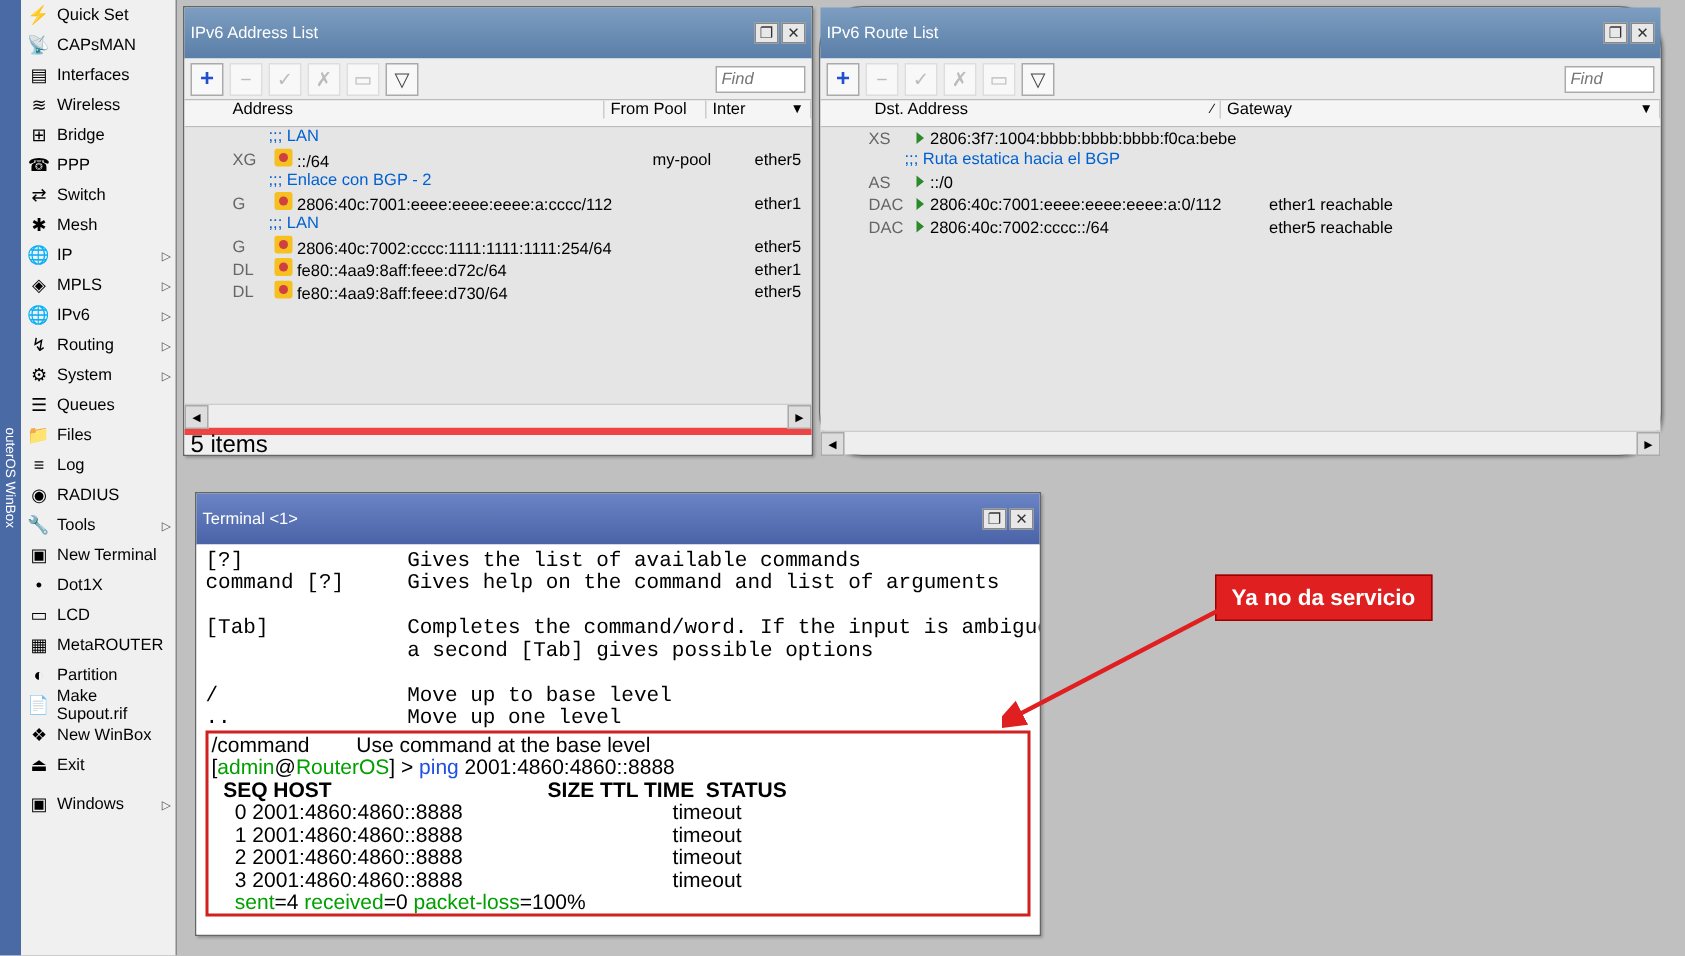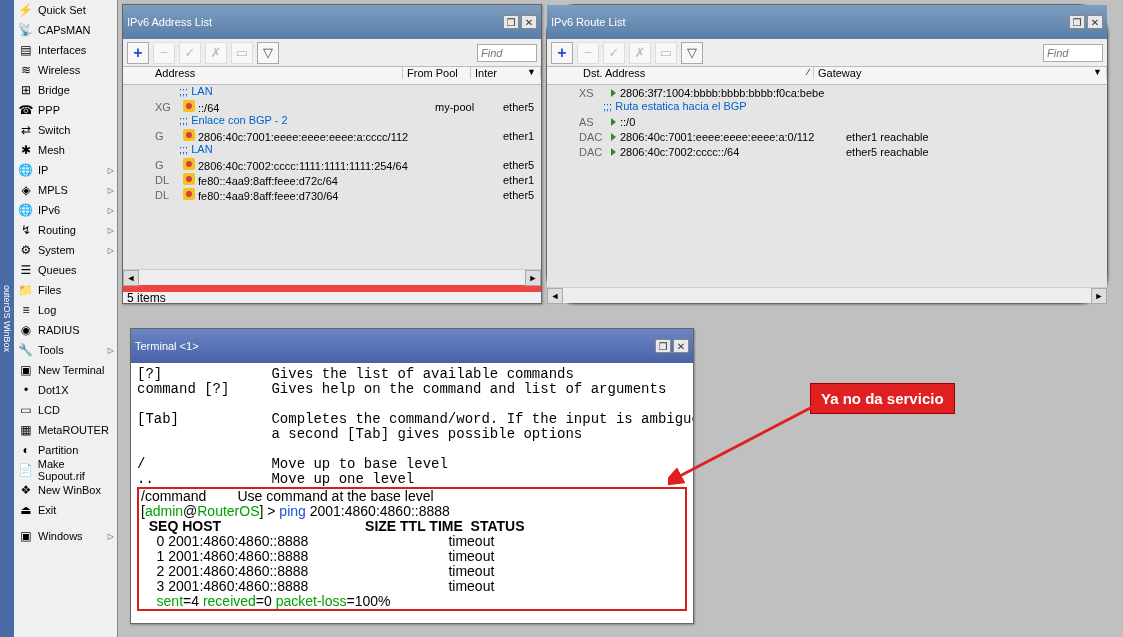--- a/index.html
+++ b/index.html
@@ -32,21 +32,21 @@
 .thead .th { border-right:1px solid #ccc; padding:0 4px; overflow:hidden; white-space:nowrap;}
 .tbody { flex:1; overflow:auto; background:#e5e5e5;padding-left:28px;}
 .tr { display:flex; height:15px; align-items:center; font-size:11px; padding:0;}
 .tr .td { padding:0 4px; overflow:hidden; white-space:nowrap;}
 .comment-row { color:#0060d0; font-size:11px; padding-left:28px; height:14px;}
 .flag-col { width:28px; padding:0 4px; color:#666;}
 .addr-icon{display:inline-block;width:12px;height:12px;background:#f5c020;border-radius:2px;margin-right:3px;position:relative;}
 .addr-icon::after{content:"";position:absolute;left:3px;top:3px;width:6px;height:6px;background:#d04040;border-radius:50%;}
 .tri{display:inline-block;width:0;height:0;border-left:5px solid #2a8a2a;border-top:4px solid transparent;border-bottom:4px solid transparent;margin-right:4px;}
 
-.status { border-top:7px solid #ef4444; height:18px; background:#f0f0f0; display:flex; align-items:center; padding:0 4px; font-size:12px;}
+.status { border-top:5px solid #ef4444; height:18px; background:#f0f0f0; display:flex; align-items:center; padding:0 4px; font-size:16px;}
 .hscroll { height:16px; background:#eee; border-top:1px solid #ccc; position:relative;}
 .hscroll .lbtn,.hscroll .rbtn{position:absolute;top:0;width:16px;height:16px;background:#ddd;border:1px solid #aaa;display:flex;align-items:center;justify-content:center;font-size:9px;}
 .hscroll .lbtn{left:0;} .hscroll .rbtn{right:0;}
 
 
 .term-body { flex:1; background:#fff; font-family:"Courier New",monospace; font-size:14px; line-height:15px; padding:4px 6px; white-space:pre; color:#000; overflow:hidden;}
 .term-body .blue{color:#2050e0;text-align:right;} .term-body .green{color:#00a000;}
 .redbox{border:2px solid #d02020; padding:0 2px; display:block;}
 
 .callout{position:absolute; background:#e02020; color:#fff; font-weight:bold; font-size:15px; padding:6px 10px; border:1px solid #900;}

